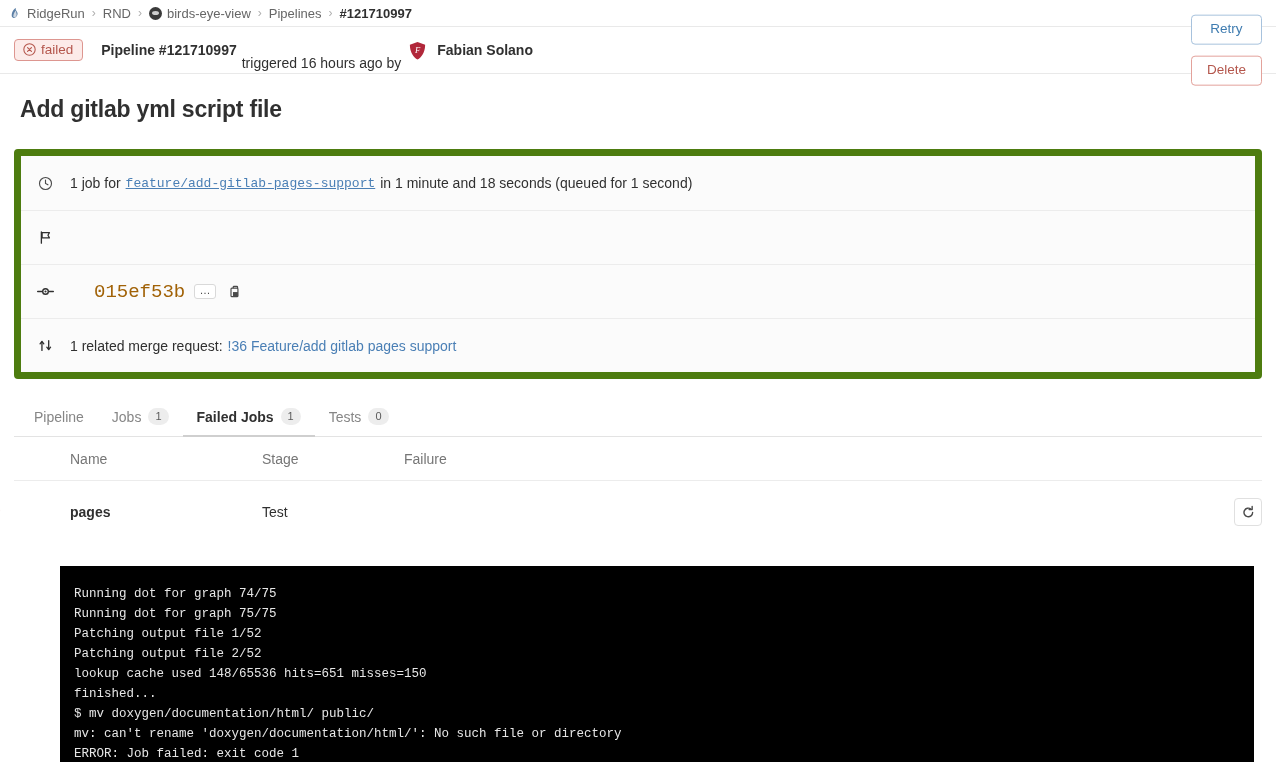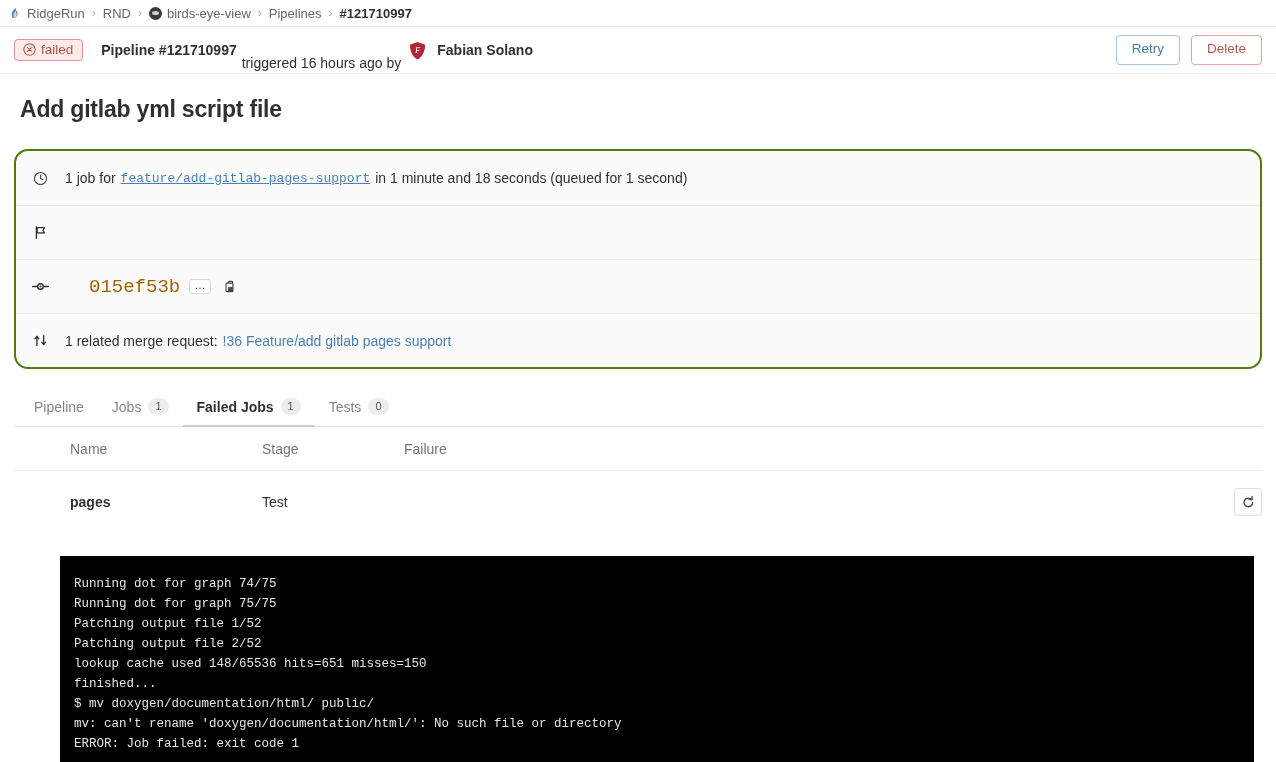--- a/index.html
+++ b/index.html
@@ -67,21 +67,21 @@
   }
   .status-text b { font-weight: bold; }
   .status-text .light { font-weight: normal; color: #303030; margin-top: 26px; }
   .avatar-f {
     width: 21px; height: 21px; margin: 0 9px 0 6px;
     display: inline-block; position: relative;
   }
   .hdr-actions {
     position: absolute; right: 14px; top: 50%;
     transform: translateY(-50%);
-    display: flex; gap: 11px;
+    display: flex; gap: 11px; flex-direction: column;
   }
   .btn {
     font-size: 13.5px;
     padding: 6px 15px 7px;
     border-radius: 4px;
     background: #fff;
     cursor: pointer;
     line-height: 1.1;
   }
   .btn-retry { border: 1px solid #a7c2dd; color: #3f7cb0; }
@@ -94,22 +94,22 @@
     font-size: 23px;
     font-weight: bold;
     color: #303030;
     margin: 22px 0 0 6px;
     letter-spacing: -0.2px;
   }
 
   
   .info-panel {
     margin-top: 26px;
-    border: 2px solid #4d7c0f;
-    border-radius: 14px;
+    border: 7px solid #4d7c0f;
+    border-radius: 4px;
     background: #fbfbfb;
     overflow: hidden;
   }
   .info-row {
     display: flex; align-items: center;
     padding: 0 16px;
     min-height: 54px;
     font-size: 14px;
     color: #303030;
     border-top: 1px solid #ececec;

